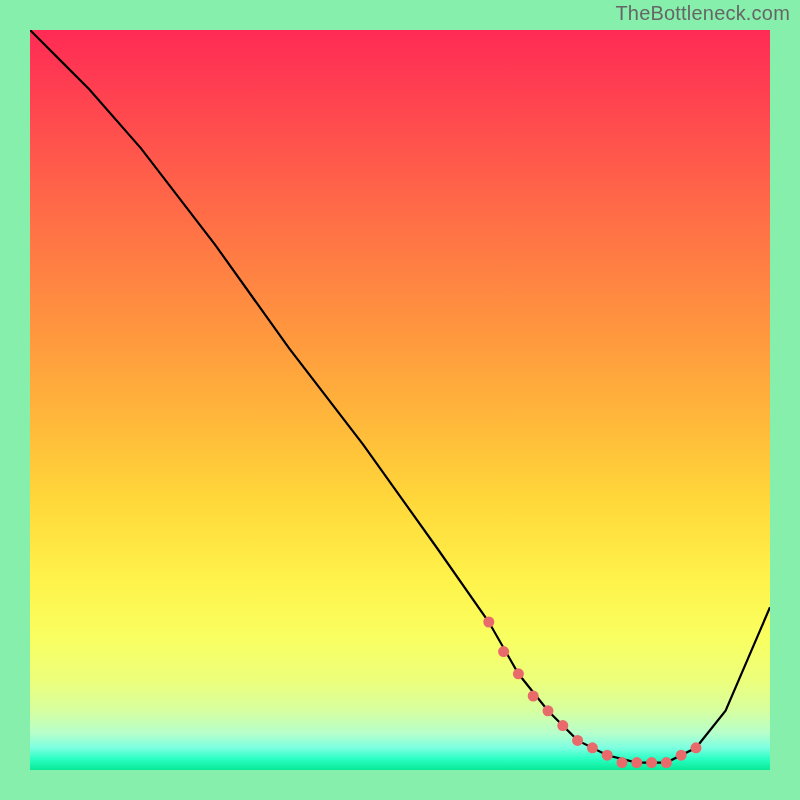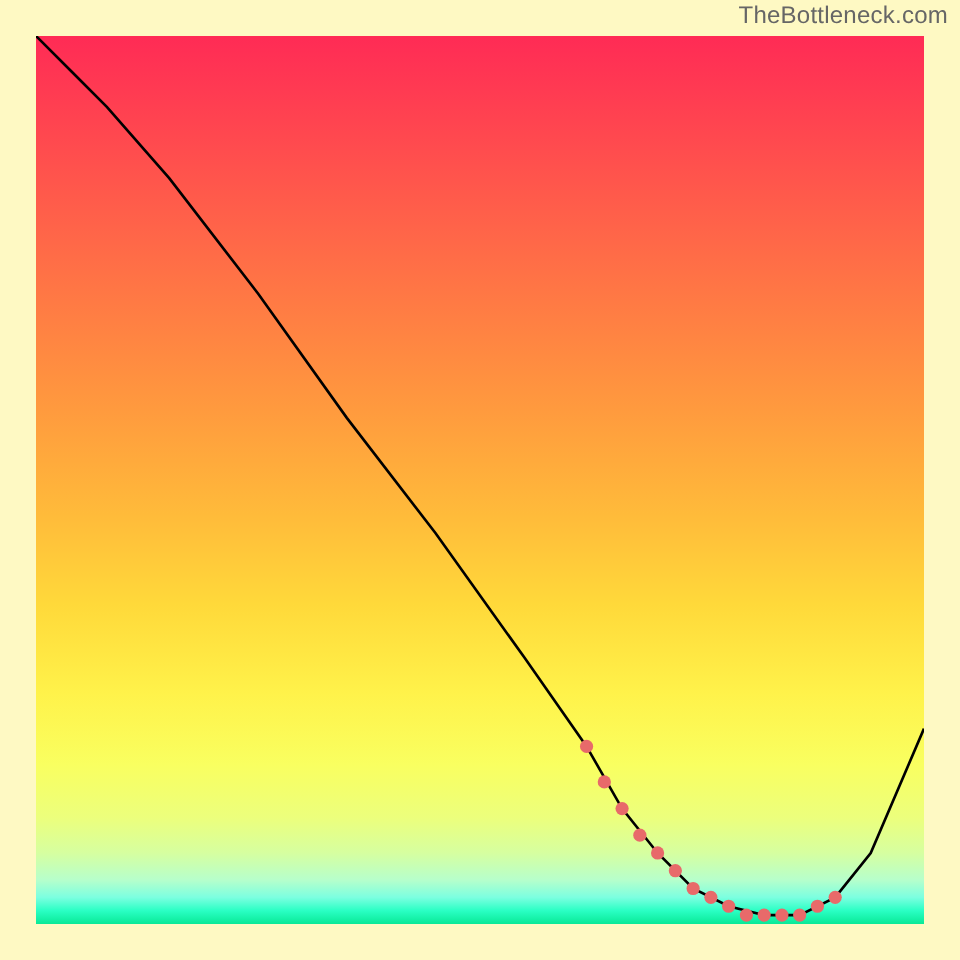--- a/index.html
+++ b/index.html
@@ -8,21 +8,21 @@
     width: 800px;
     height: 800px;
     background: #000;
     font-family: Arial, Helvetica, sans-serif;
     overflow: hidden;
   }
   .outer {
     position: relative;
     width: 800px;
     height: 800px;
-    background: #fef9c3;
+    background: #86efac;
   }
   .attribution {
     position: absolute;
     top: 2px;
     right: 10px;
     color: #666;
     font-size: 20px;
     font-weight: 500;
     letter-spacing: 0.2px;
     z-index: 5;

